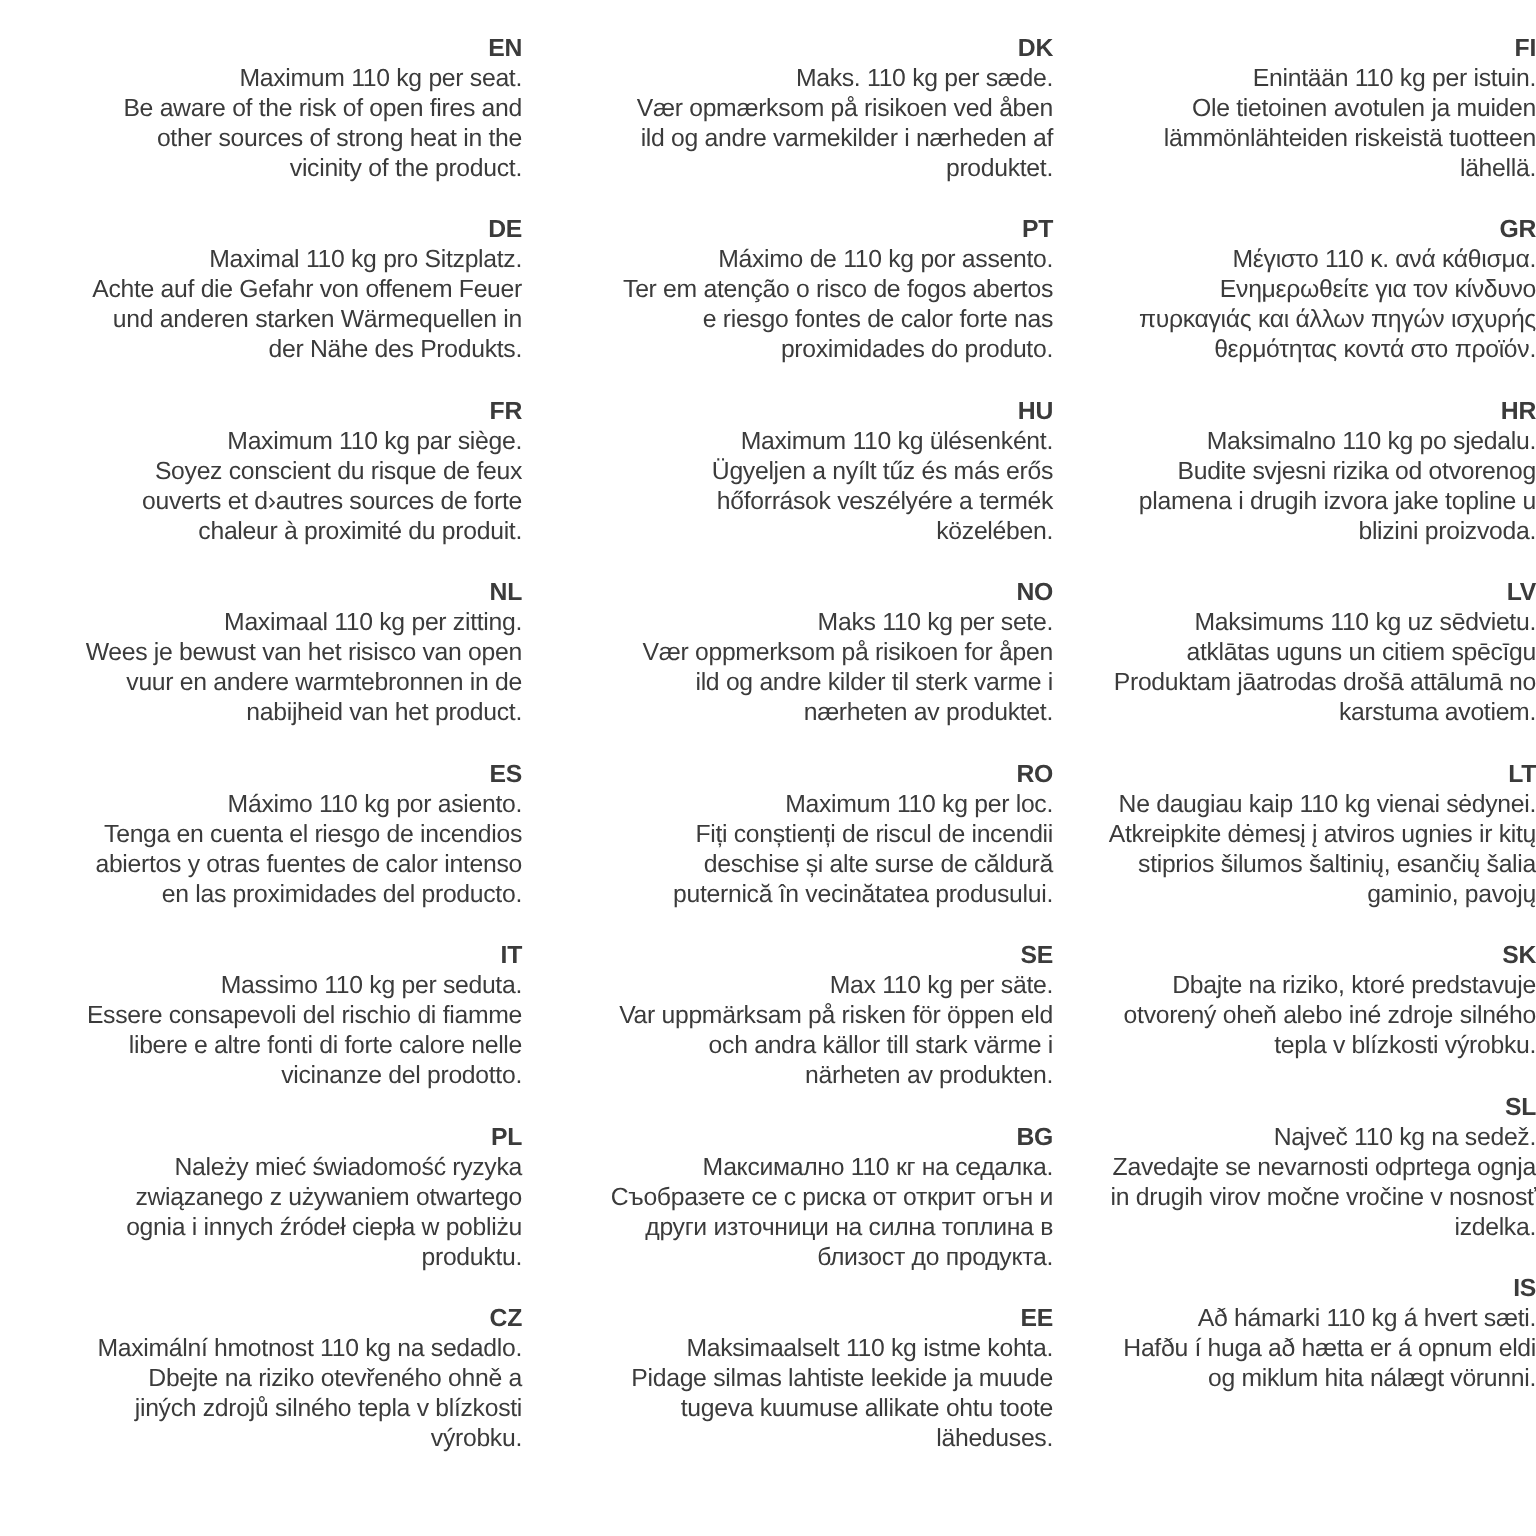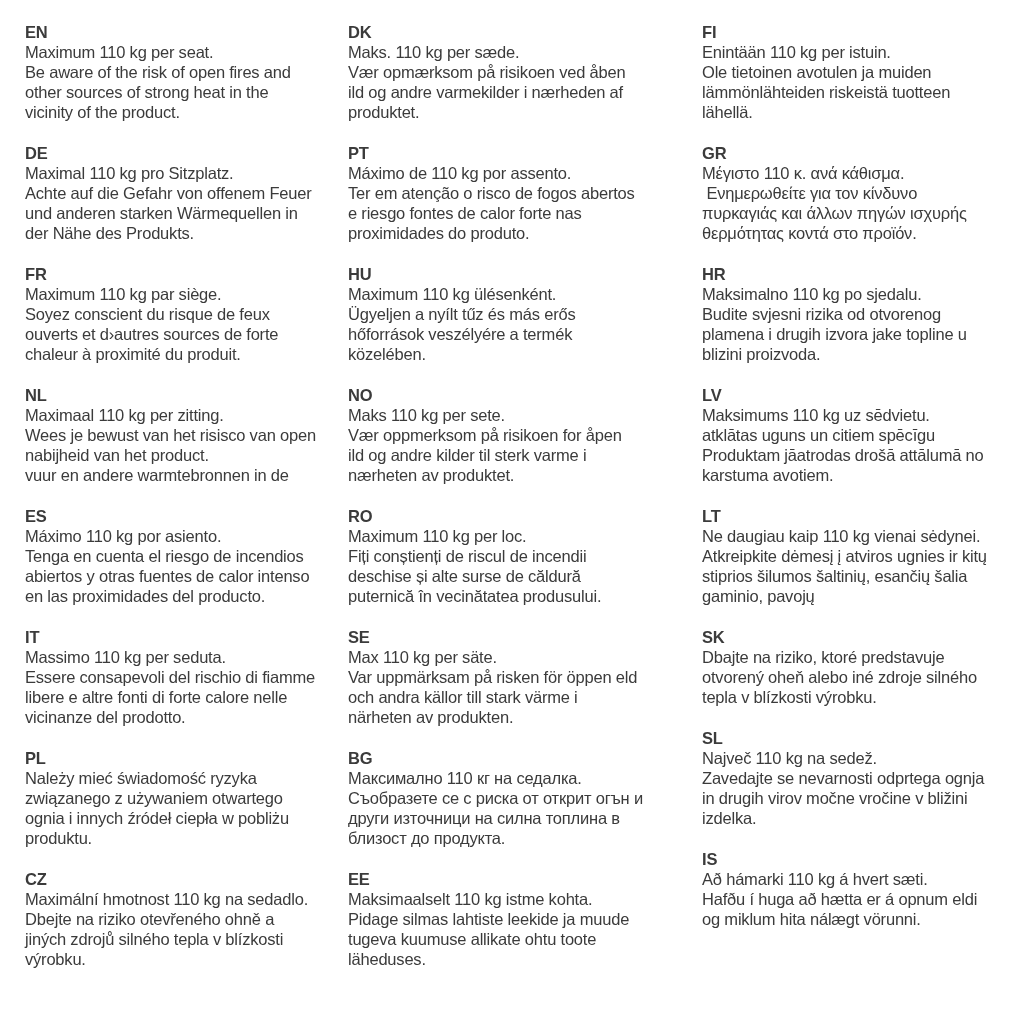--- a/index.html
+++ b/index.html
@@ -13,21 +13,21 @@
     height: 1024px;
     background: #ffffff;
     color: #3b3b3b;
     font-family: "Liberation Sans", sans-serif;
     padding: 22px 0 0 25px;
     display: grid;
     grid-template-columns: 323px 354px auto;
     overflow: hidden;
   }
   .col { min-width: 0; }
-  .block { margin: 0 0 21px 0; }
+  .block { margin: 0 0 21px 0; text-align: right; }
   .code {
     margin: 0;
     font-size: 16.5px;
     font-weight: 700;
     line-height: 20px;
     letter-spacing: -0.2px;
   }
   .line {
     font-size: 16.5px;
     font-weight: 400;
@@ -59,22 +59,22 @@
         <h2 class="code">FR</h2>
         <div class="line">Maximum 110 kg par siège.</div>
         <div class="line">Soyez conscient du risque de feux</div>
         <div class="line">ouverts et d›autres sources de forte</div>
         <div class="line">chaleur à proximité du produit.</div>
       </section>
       <section class="block">
         <h2 class="code">NL</h2>
         <div class="line">Maximaal 110 kg per zitting.</div>
         <div class="line">Wees je bewust van het risisco van open</div>
+        <div class="line">vuur en andere warmtebronnen in de</div>
         <div class="line">nabijheid van het product.</div>
-        <div class="line">vuur en andere warmtebronnen in de</div>
       </section>
       <section class="block">
         <h2 class="code">ES</h2>
         <div class="line">Máximo 110 kg por asiento.</div>
         <div class="line">Tenga en cuenta el riesgo de incendios</div>
         <div class="line">abiertos y otras fuentes de calor intenso</div>
         <div class="line">en las proximidades del producto.</div>
       </section>
       <section class="block">
         <h2 class="code">IT</h2>
@@ -195,21 +195,21 @@
       <section class="block">
         <h2 class="code">SK</h2>
         <div class="line">Dbajte na riziko, ktoré predstavuje</div>
         <div class="line">otvorený oheň alebo iné zdroje silného</div>
         <div class="line">tepla v blízkosti výrobku.</div>
       </section>
       <section class="block">
         <h2 class="code">SL</h2>
         <div class="line">Največ 110 kg na sedež.</div>
         <div class="line">Zavedajte se nevarnosti odprtega ognja</div>
-        <div class="line">in drugih virov močne vročine v bližini</div>
+        <div class="line">in drugih virov močne vročine v nosnosť</div>
         <div class="line">izdelka.</div>
       </section>
       <section class="block">
         <h2 class="code">IS</h2>
         <div class="line">Að hámarki 110 kg á hvert sæti.</div>
         <div class="line">Hafðu í huga að hætta er á opnum eldi</div>
         <div class="line">og miklum hita nálægt vörunni.</div>
       </section>
     </div>
 </div>

